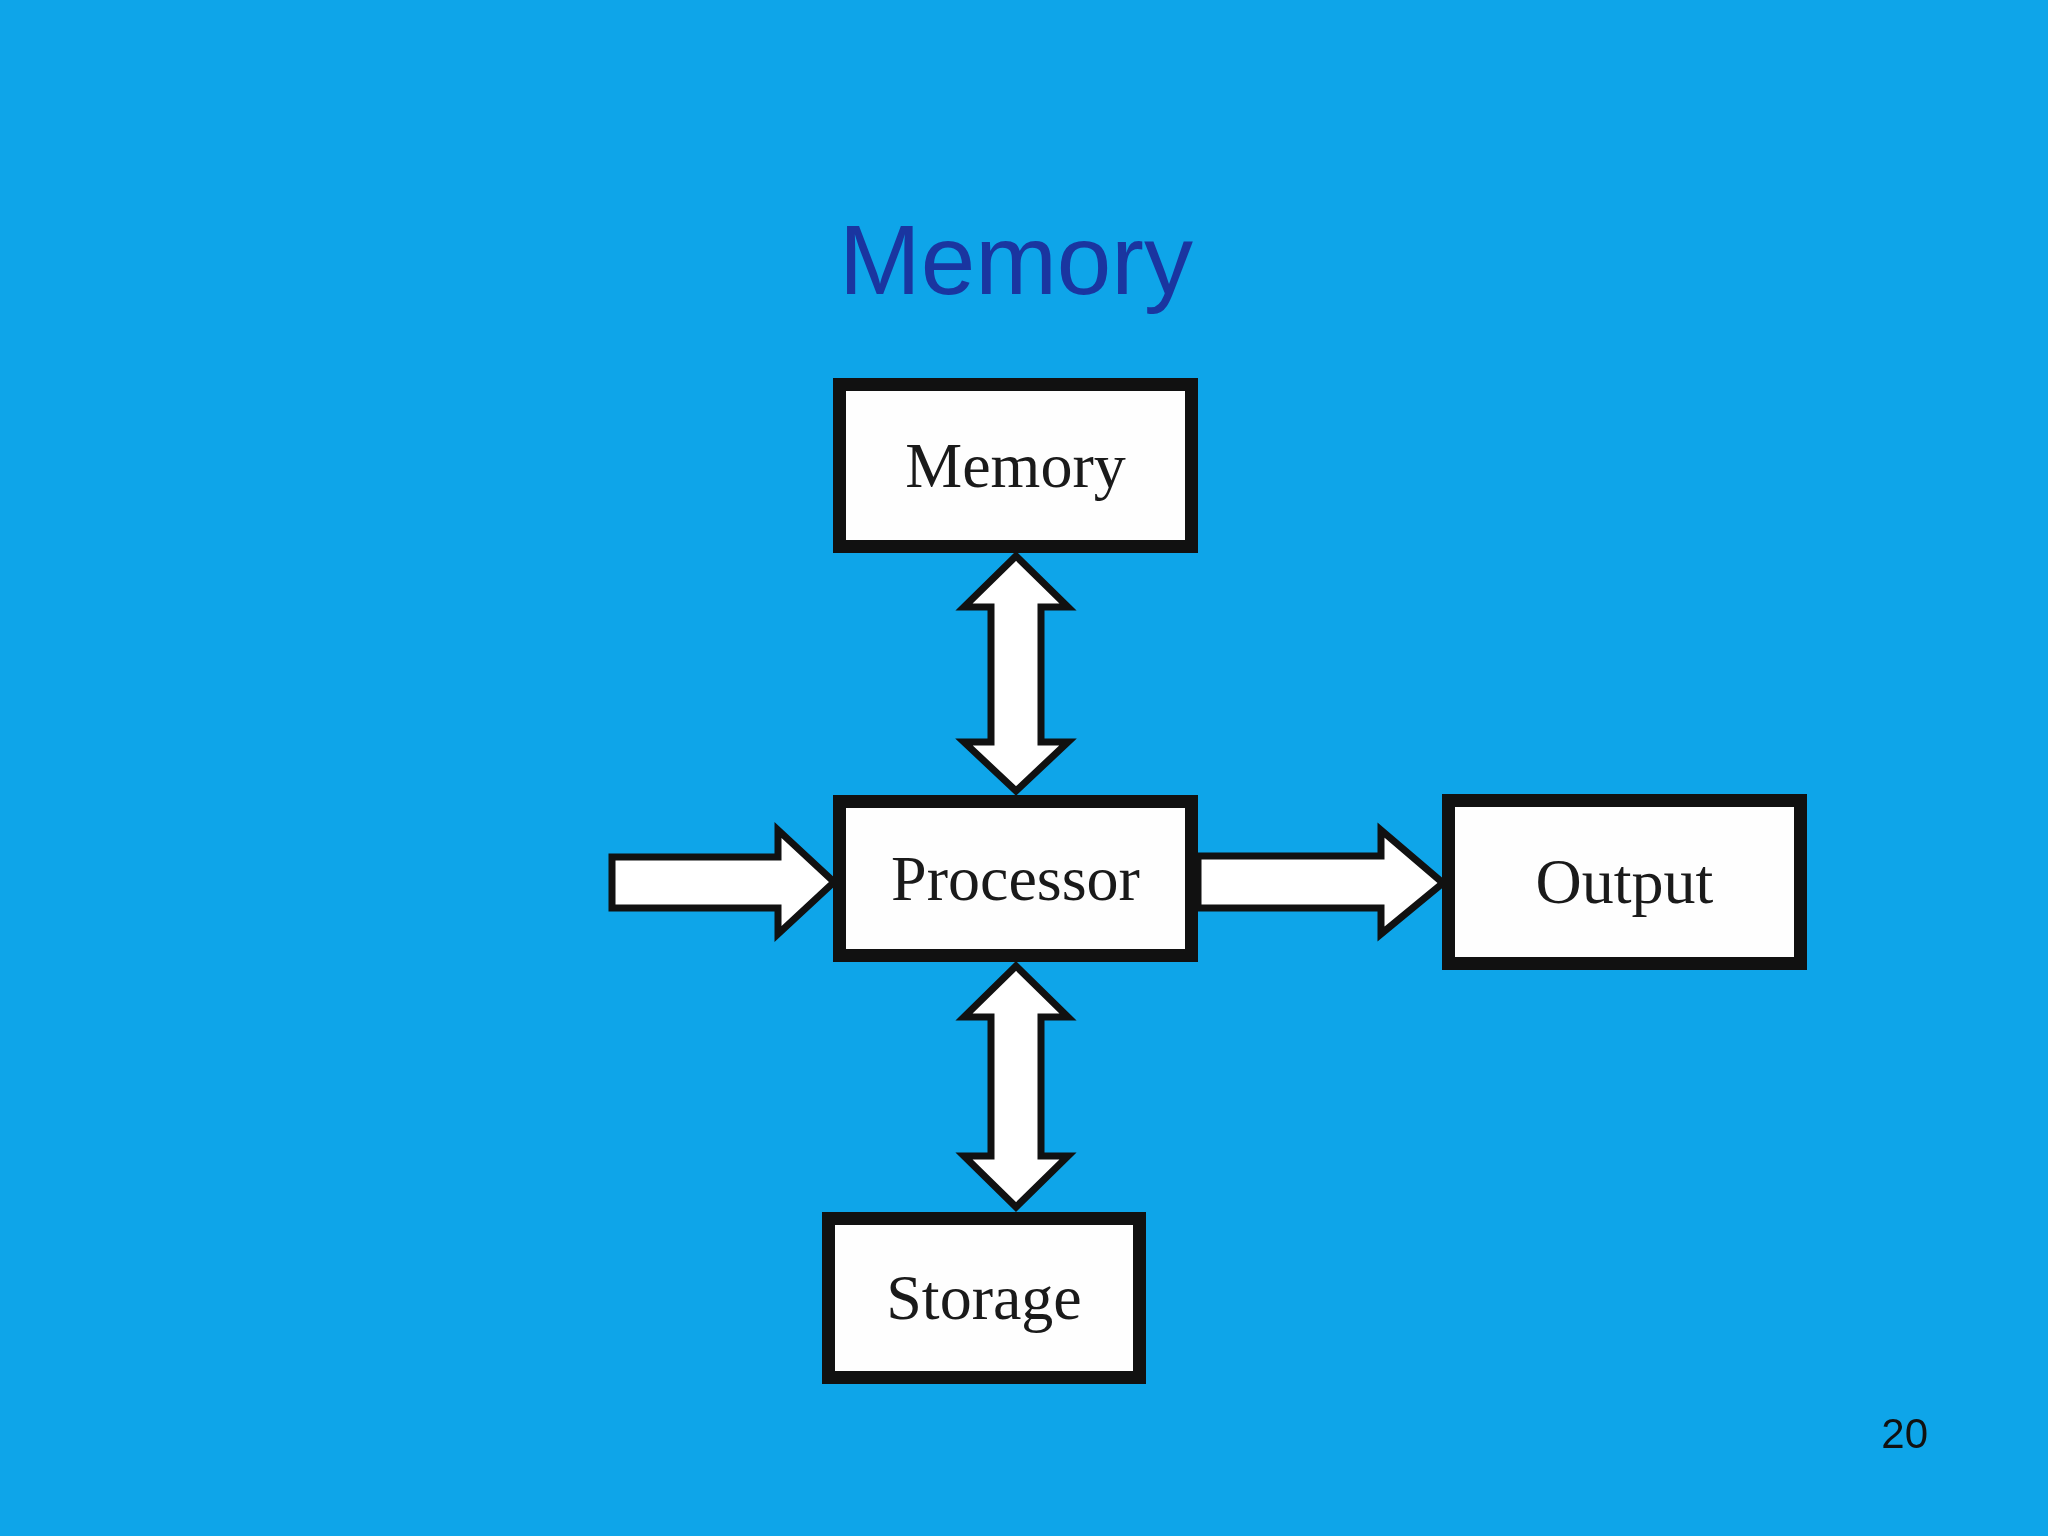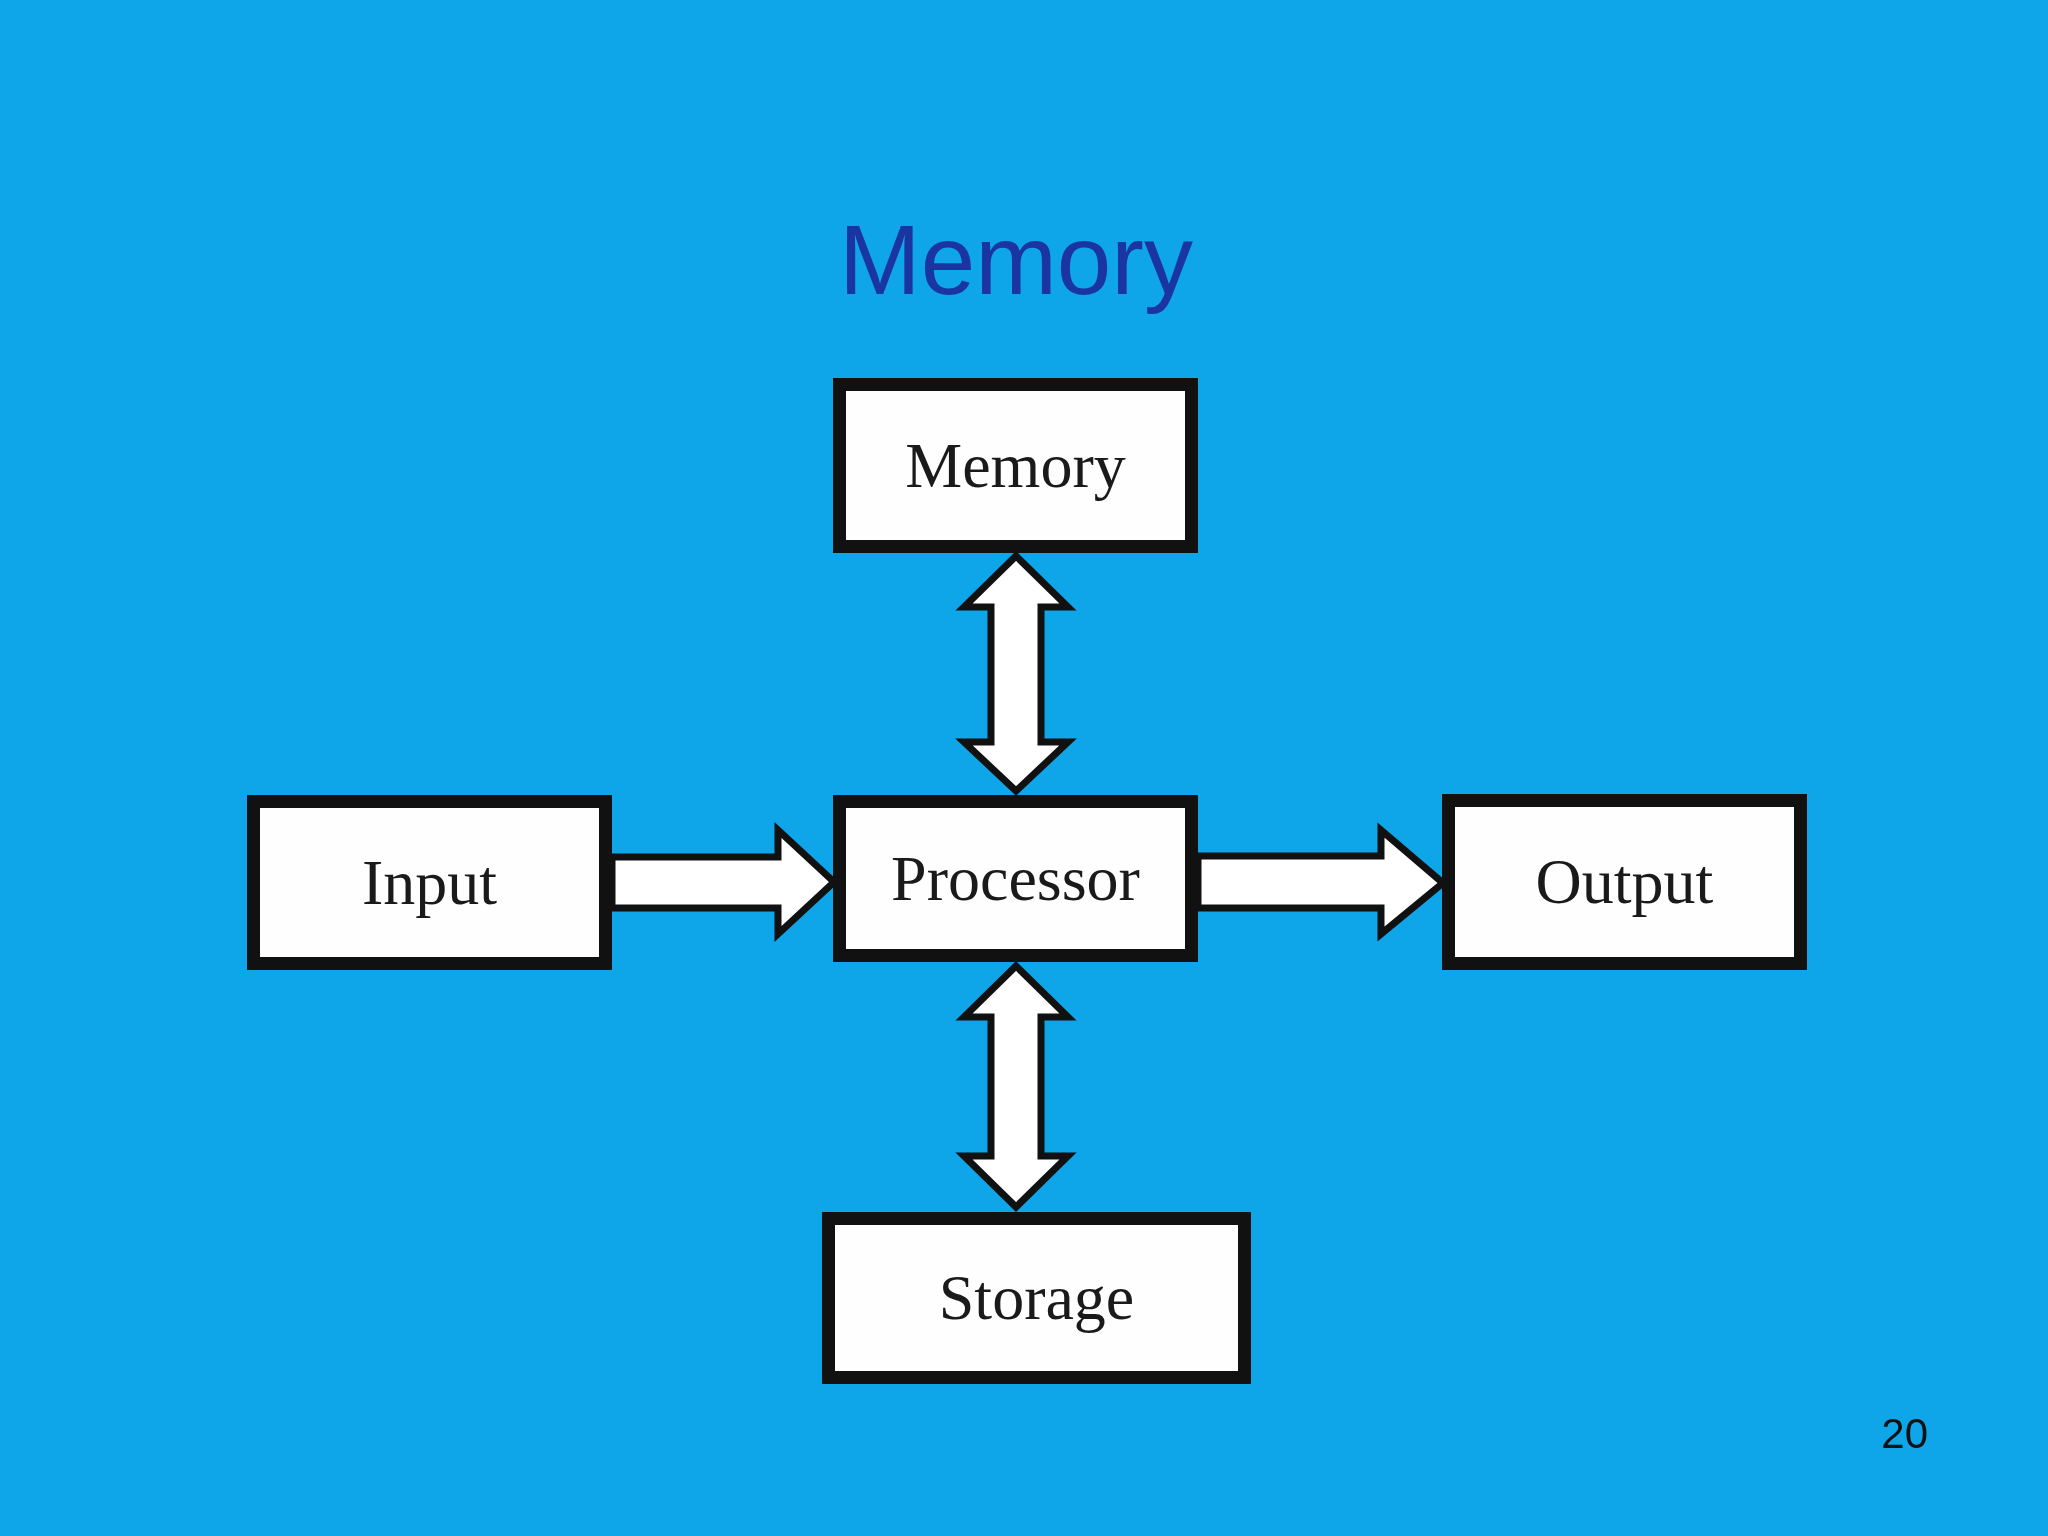--- a/index.html
+++ b/index.html
@@ -49,21 +49,21 @@
     align-items: center;
     justify-content: center;
     font-family: "Liberation Serif", serif;
     font-size: 64px;
     color: #1a1a1a;
   }
   .node-memory    { left: 833px;  top: 378px;  width: 365px; height: 175px; }
   .node-input     { left: 247px;  top: 795px;  width: 365px; height: 175px; }
   .node-processor { left: 833px;  top: 795px;  width: 365px; height: 167px; }
   .node-output    { left: 1442px; top: 794px;  width: 365px; height: 176px; text-align: right; }
-  .node-storage   { left: 822px;  top: 1212px; width: 429px; height: 172px; }
+  .node-storage   { left: 822px;  top: 1212px; width: 324px; height: 172px; }
   .page-number {
     position: absolute;
     top: 1410px;
     right: 120px;
     font-family: "Liberation Sans", sans-serif;
     font-size: 42px;
     color: #111111;
   }
 </style>
 </head>
@@ -81,23 +81,20 @@
 
     <polygon points="612,857 778,857 778,830 834,882 778,934 778,908 612,908"></polygon>
 
     <polygon points="1198,856 1381,856 1381,830 1443,883 1381,934 1381,908 1198,908"></polygon>
   </svg>
 
   <div class="node node-memory">
     <span>Memory</span>
   </div>
 
-  <div class="node node-input">
-    <span>Input</span>
-  </div>
 
   <div class="node node-processor">
     <span>Processor</span>
   </div>
 
   <div class="node node-output">
     <span>Output</span>
   </div>
 
   <div class="node node-storage">

